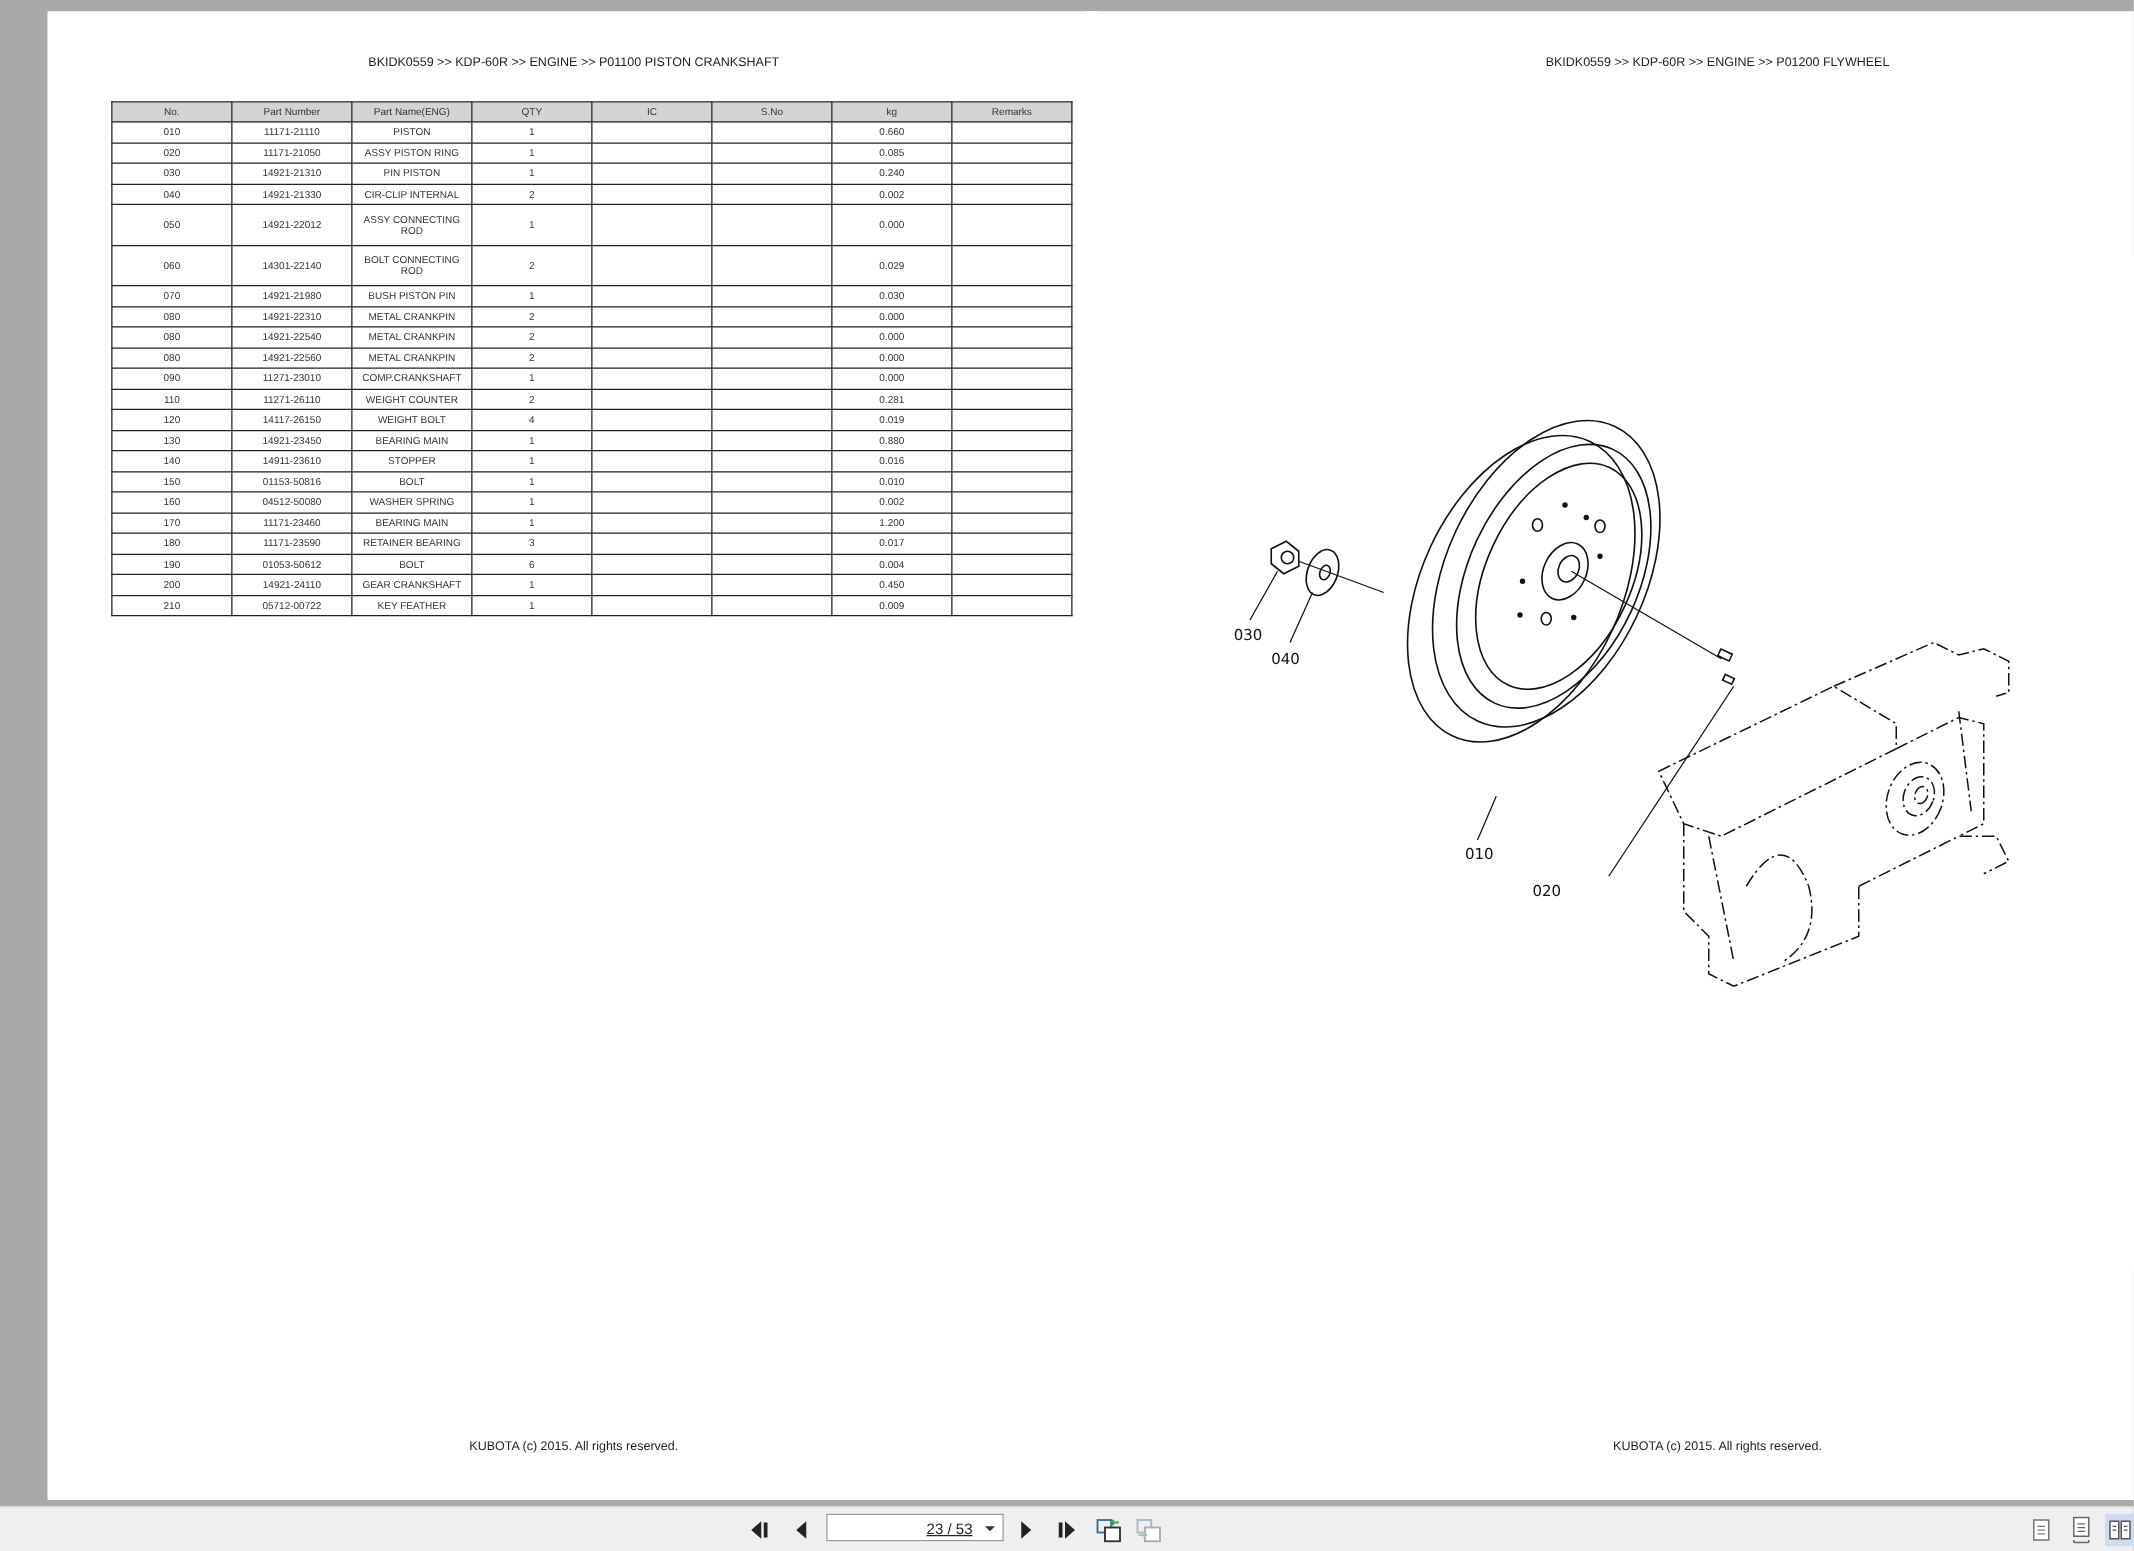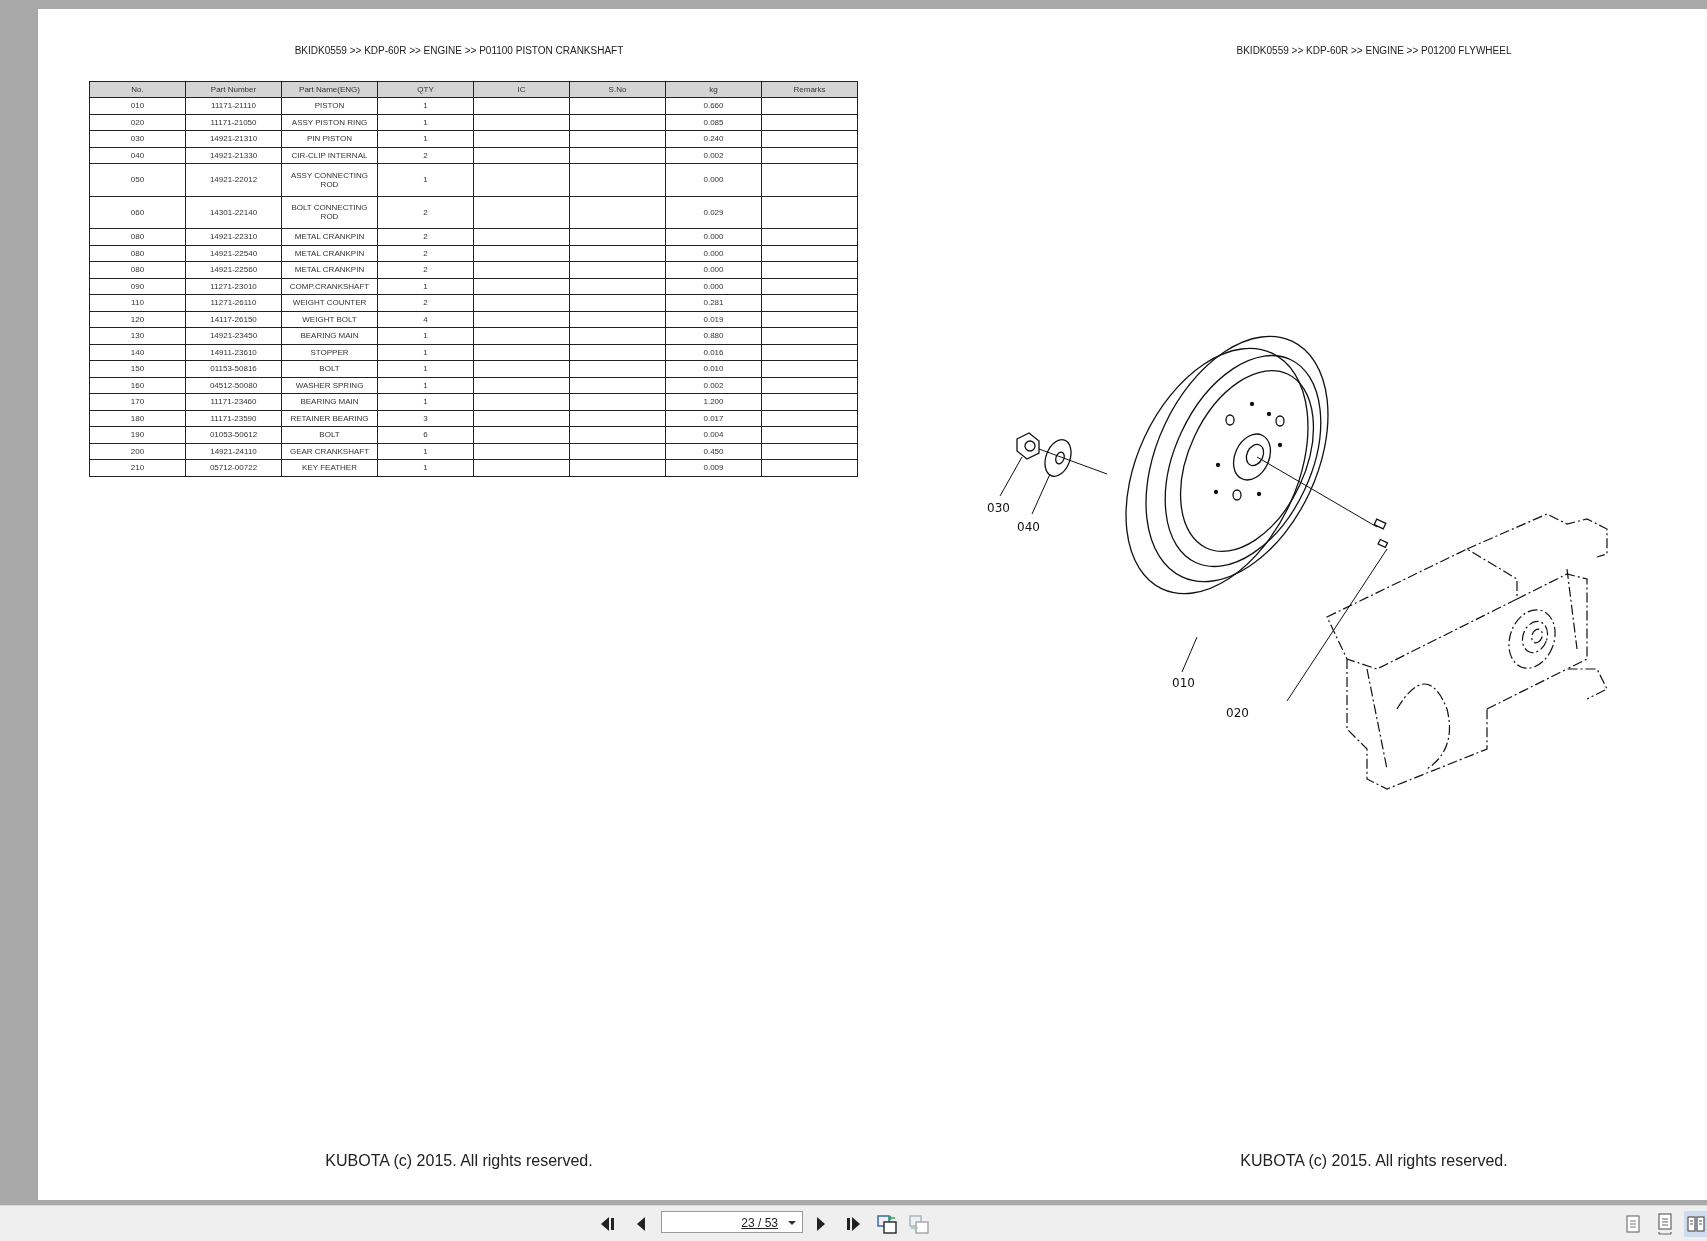--- a/index.html
+++ b/index.html
@@ -2,21 +2,21 @@
 <html><head>
 <meta charset="utf-8">
 <style>
   html,body{margin:0;padding:0;}
   body{width:1707px;height:1241px;background:#a9a9a9;position:relative;overflow:hidden;font-family:"Liberation Sans",sans-serif;color:#222;}
   .page{position:absolute;background:#fff;top:9px;height:1191px;}
   #page-left{left:6px;width:842px;margin-left:32px;}
   #page-right{left:867px;width:1014px;}
   .page-header{position:absolute;top:36px;left:0;width:100%;text-align:center;font-size:10px;color:#222;letter-spacing:0;}
   #page-left .page-header{left:-0px;}
-  .page-footer{position:absolute;top:1143px;left:0;width:100%;text-align:center;font-size:16px;color:#222;}
+  .page-footer{position:absolute;top:1143px;left:0;width:100%;text-align:center;font-size:10px;color:#222;}
   table.parts{position:absolute;left:51px;top:72px;border-collapse:collapse;font-size:8px;color:#333;}
   table.parts th,table.parts td{border:1px solid #222;text-align:center;padding:0;width:95px;height:15.5px;line-height:9px;}
   table.parts th{background:#d4d4d4;font-weight:normal;height:15px;color:#333;}
   table.parts td.tall{height:31.5px;}
   table.parts{border:1.5px solid #444;}
   .diagram{position:absolute;left:0;top:0;width:842px;height:1191px;}
   .callout{font-family:"DejaVu Sans",sans-serif;font-size:12px;fill:#111;}
   
   #toolbar{position:absolute;left:0;top:1205px;width:1707px;height:36px;background:#efefef;border-top:1px solid #d8d8d8;}
   .tb-btn{position:absolute;top:6px;height:24px;width:24px;display:flex;align-items:center;justify-content:center;cursor:pointer;}
@@ -113,20 +113,32 @@
             <div>BOLT CONNECTING</div>
             <div>ROD</div>
           </td>
           <td class="tall">2</td>
           <td class="tall"></td>
           <td class="tall"></td>
           <td class="tall">0.029</td>
           <td class="tall"></td>
         </tr>
         <tr>
+          <td>070</td>
+          <td>14921-21980</td>
+          <td>
+            <div>BUSH PISTON PIN</div>
+          </td>
+          <td>1</td>
+          <td></td>
+          <td></td>
+          <td>0.030</td>
+          <td></td>
+        </tr>
+        <tr>
           <td>080</td>
           <td>14921-22310</td>
           <td>
             <div>METAL CRANKPIN</div>
           </td>
           <td>2</td>
           <td></td>
           <td></td>
           <td>0.000</td>
           <td></td>

